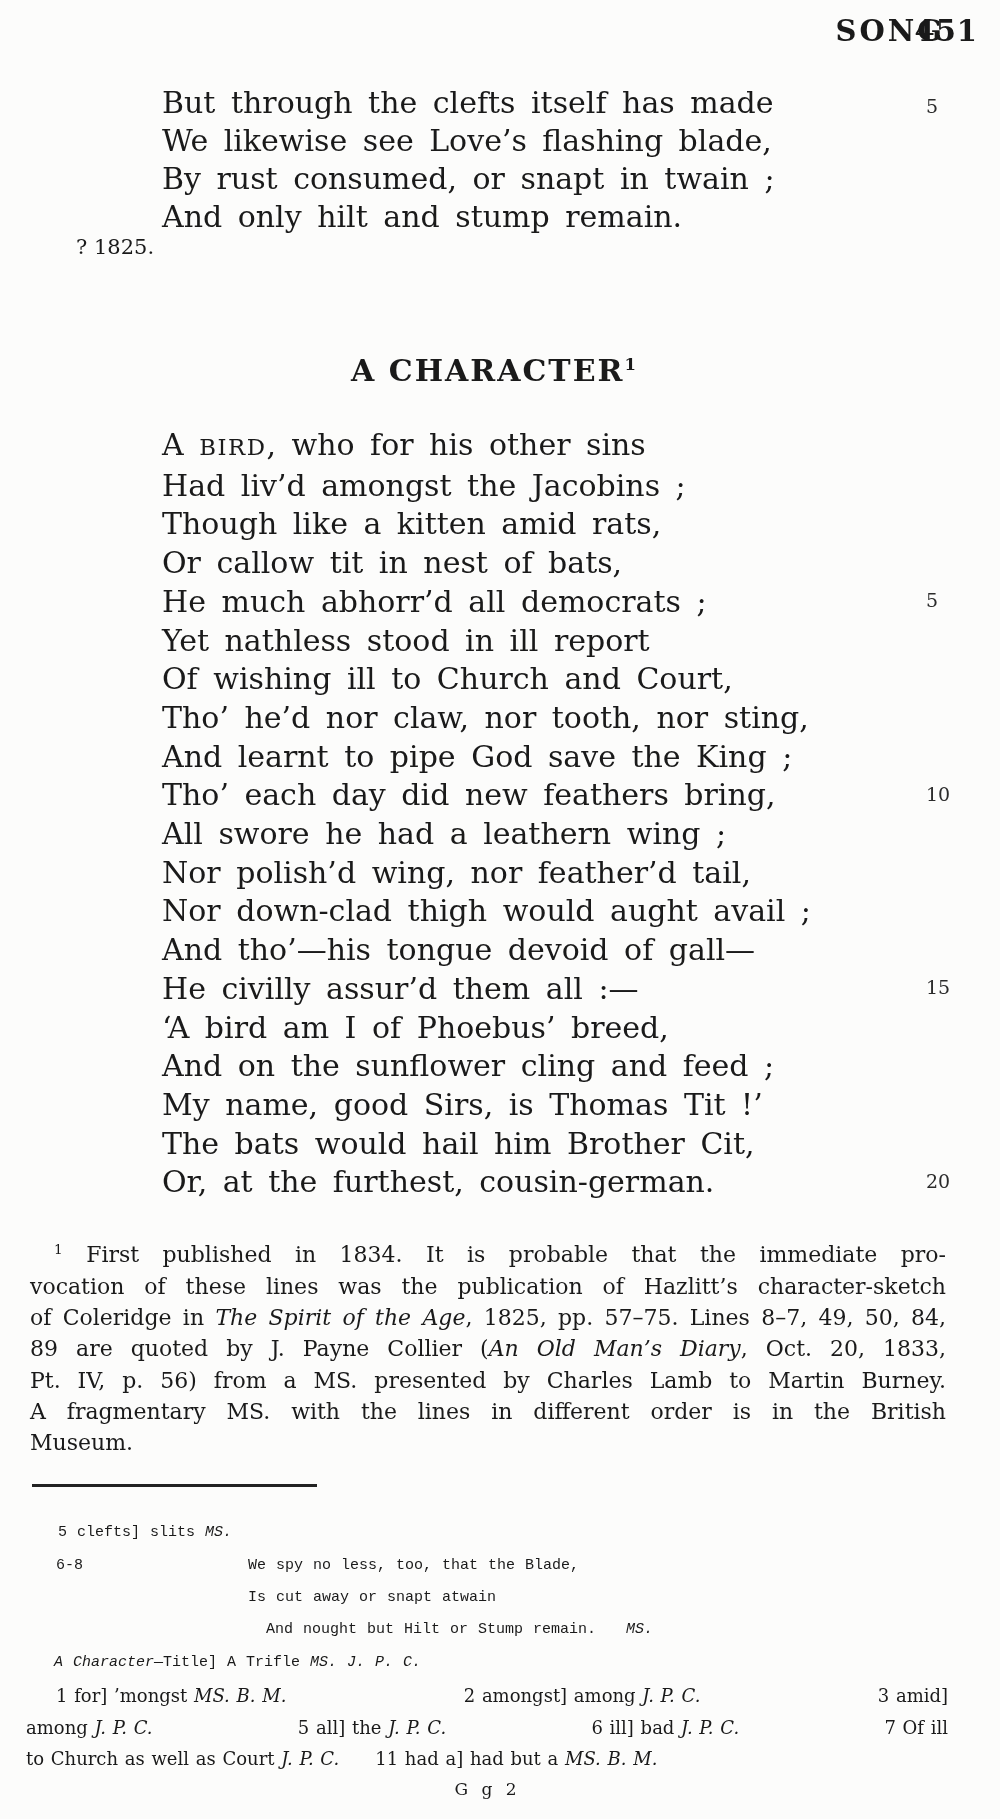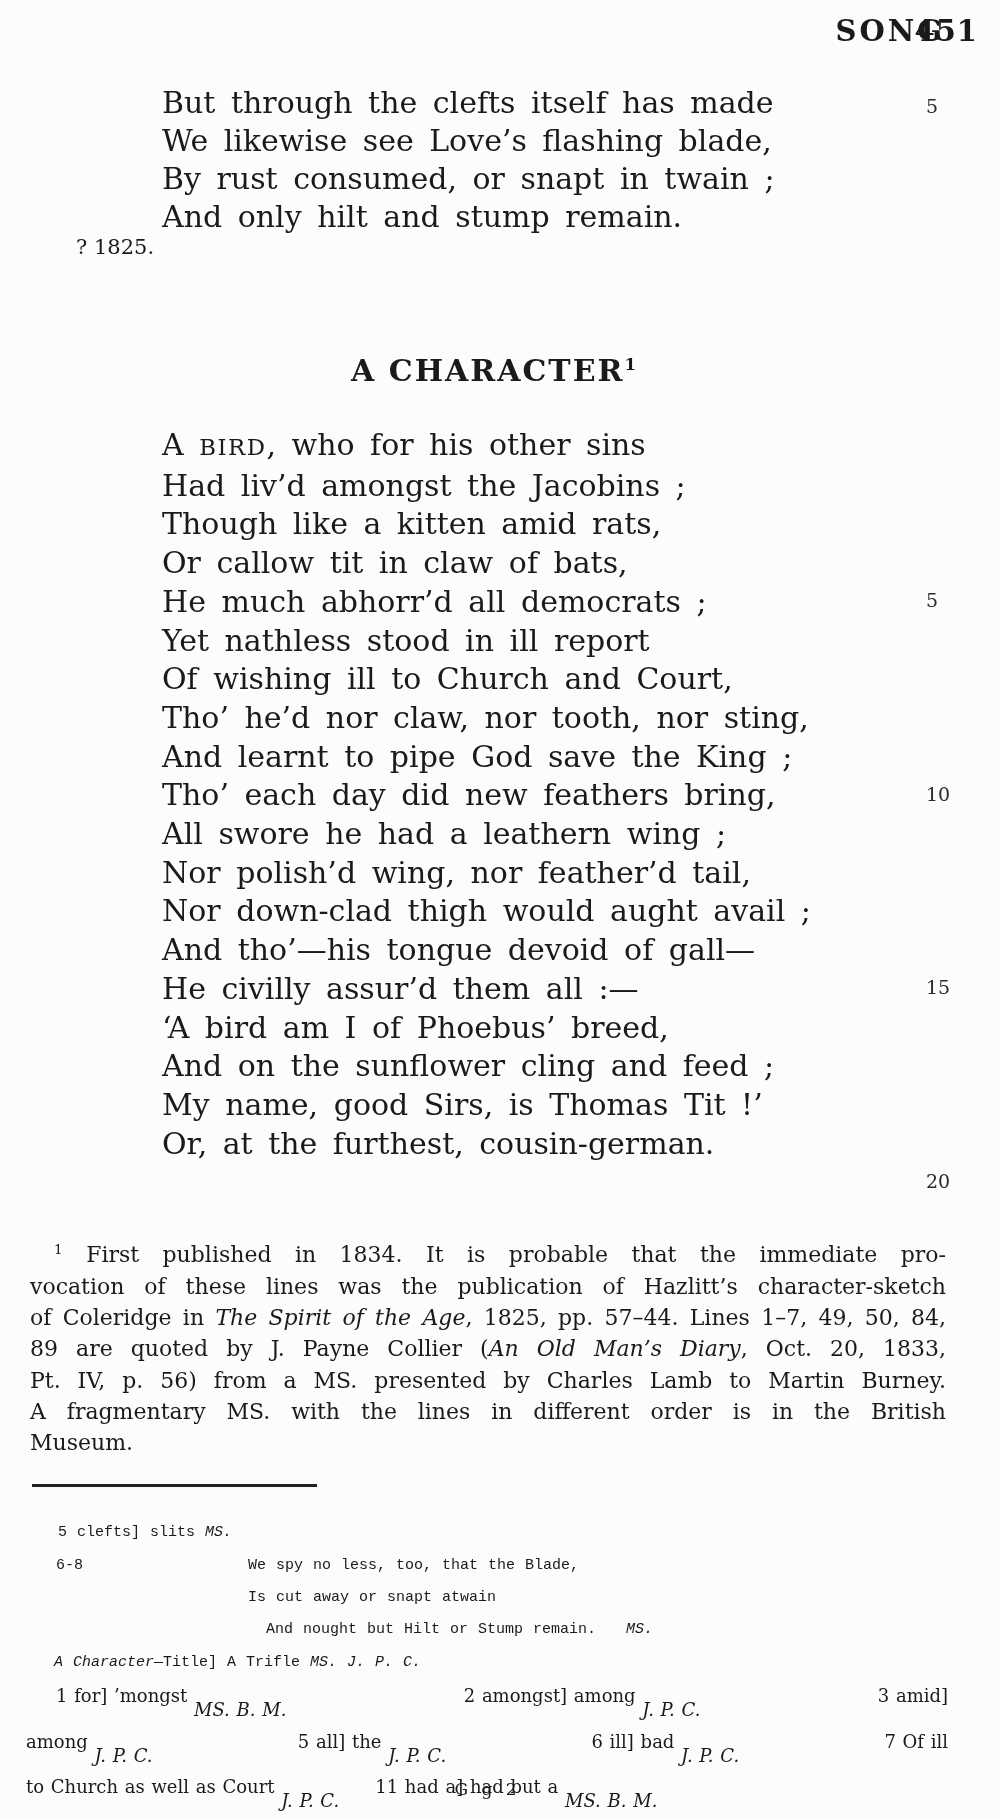--- a/index.html
+++ b/index.html
@@ -41,21 +41,21 @@
   .poem-title sup{font-size:0.55em;font-weight:bold;vertical-align:super;}
   
   .footnote{position:absolute;left:30px;top:1234px;width:916px;}
   .fn-line{
     font-size:22px;line-height:31.3px;word-spacing:2px;
     text-align:justify;text-align-last:justify;
   }
   .fn-line.first{text-indent:24px;}
   .fn-line.last{text-align-last:left;}
   .seg-sup{vertical-align:super;font-size:0.62em;}
-  .it{font-style:italic;margin-top:14px;}
+  .it{font-style:italic;}
   .gap{display:inline-block;width:36px;}
   
   .rule{position:absolute;left:32px;top:1484px;width:285px;height:3px;background:#222;}
   
   .app-line{position:absolute;font-size:15px;line-height:30px;white-space:pre;word-spacing:1px;font-family:Liberation Mono, monospace;}
   .app-line .gap{width:30px;}
   .variants{position:absolute;left:26px;top:1680px;width:922px;}
   .var-line{display:flex;white-space:pre;font-size:18px;line-height:31.5px;word-spacing:1px;}
   .var-line .gap{flex:0 0 36px;}
   .var-line.grow .gap{flex:1 1 36px;}
@@ -85,47 +85,48 @@
   <div class="mnum" style="top:94px;">5</div>
 
   <div class="date">? 1825.</div>
 
   <h2 class="poem-title"><span>A CHARACTER</span><sup>1</sup></h2>
 
   <div class="poem">
     <div class="vline"><span>A </span><span class="sc">BIRD</span><span>, who for his other sins</span></div>
     <div class="vline">Had liv’d amongst the Jacobins ;</div>
     <div class="vline">Though like a kitten amid rats,</div>
-    <div class="vline">Or callow tit in claw of bats,</div>
+    <div class="vline">Or callow tit in nest of bats,</div>
     <div class="vline">He much abhorr’d all democrats ;</div>
     <div class="vline">Yet nathless stood in ill report</div>
     <div class="vline">Of wishing ill to Church and Court,</div>
     <div class="vline">Tho’ he’d nor claw, nor tooth, nor sting,</div>
     <div class="vline">And learnt to pipe God save the King ;</div>
     <div class="vline">Tho’ each day did new feathers bring,</div>
     <div class="vline">All swore he had a leathern wing ;</div>
     <div class="vline">Nor polish’d wing, nor feather’d tail,</div>
     <div class="vline">Nor down-clad thigh would aught avail ;</div>
     <div class="vline">And tho’—his tongue devoid of gall—</div>
     <div class="vline">He civilly assur’d them all :—</div>
     <div class="vline">‘A bird am I of Phoebus’ breed,</div>
     <div class="vline">And on the sunflower cling and feed ;</div>
     <div class="vline">My name, good Sirs, is Thomas Tit !’</div>
+    <div class="vline">The bats would hail him Brother Cit,</div>
     <div class="vline">Or, at the furthest, cousin-german.</div>
   </div>
 
   <div class="mnum" style="top:588px;">5</div>
   <div class="mnum" style="top:782px;">10</div>
   <div class="mnum" style="top:975px;">15</div>
   <div class="mnum" style="top:1169px;">20</div>
 
   <div class="footnote">
     <div class="fn-line first"><span class="seg-sup">1</span><span> First published in 1834.  It is probable that the immediate pro-</span></div>
     <div class="fn-line"><span>vocation of these lines was the publication of Hazlitt’s character-sketch</span></div>
-    <div class="fn-line"><span>of Coleridge in </span><span class="it">The Spirit of the Age</span><span>, 1825, pp. 57–44.  Lines 1–7, 49, 50, 84,</span></div>
+    <div class="fn-line"><span>of Coleridge in </span><span class="it">The Spirit of the Age</span><span>, 1825, pp. 57–75.  Lines 8–7, 49, 50, 84,</span></div>
     <div class="fn-line"><span>89 are quoted by J. Payne Collier (</span><span class="it">An Old Man’s Diary</span><span>, Oct. 20, 1833,</span></div>
     <div class="fn-line"><span>Pt. IV, p. 56) from a MS. presented by Charles Lamb to Martin Burney.</span></div>
     <div class="fn-line"><span>A fragmentary MS. with the lines in different order is in the British</span></div>
     <div class="fn-line last"><span>Museum.</span></div>
   </div>
 
   <div class="rule"></div>
 
   <div class="app-line" style="left:58px;top:1518px;"><span>5 clefts] slits </span><span class="it">MS.</span></div>
   <div class="app-line" style="left:56px;top:1551px;">6-8</div>

